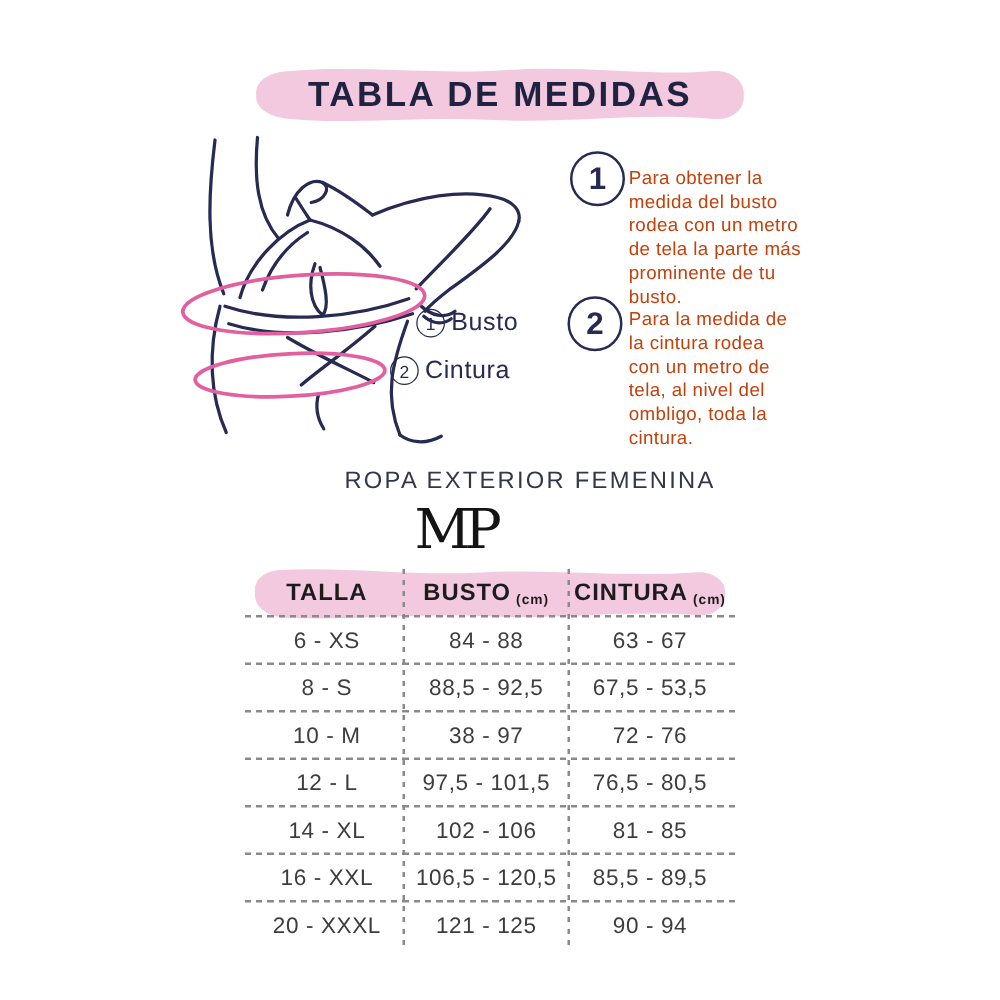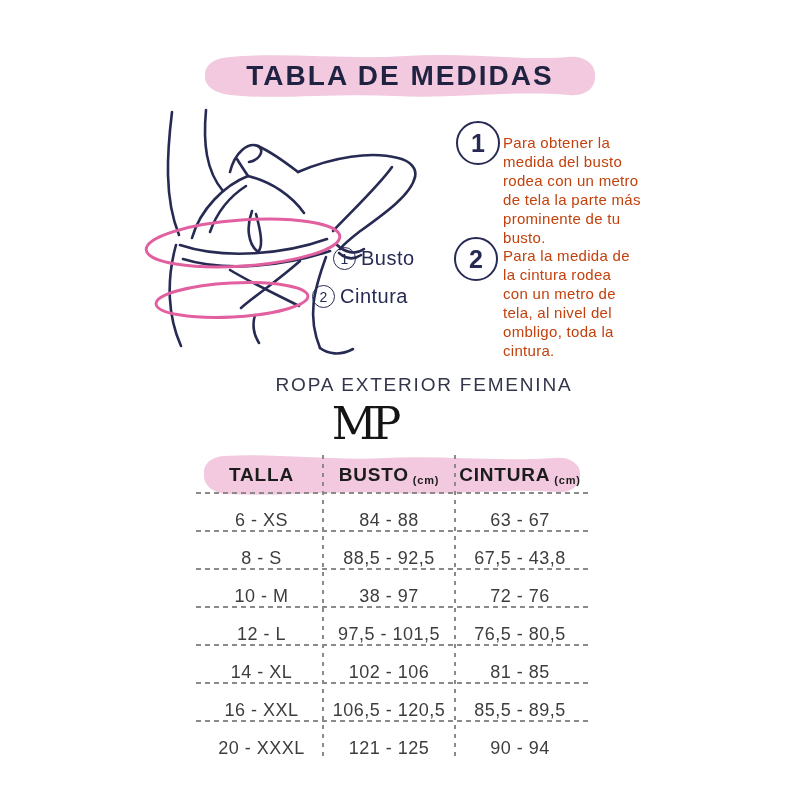--- a/index.html
+++ b/index.html
@@ -47,21 +47,21 @@
   .table{left:200px;top:450px;width:385px;height:315px;}
   .band{position:absolute;left:0;top:2px;}
   .hrow{position:absolute;left:0;top:9px;width:385px;height:32px;display:flex;
         align-items:center;color:#1c1c1c;}
   .hcell{display:flex;align-items:flex-end;justify-content:center;
          font-weight:bold;font-size:19px;letter-spacing:0.8px;}
   .hcell .unit{font-size:11px;font-weight:bold;margin-left:4px;}
   .c0{width:123px;} .c1{width:132px;} .c2{width:130px;}
 
   .rows{position:absolute;left:0;top:43px;width:385px;}
-  .trow{display:flex;height:38px;align-items:flex-end;}
+  .trow{display:flex;height:38px;align-items:center;}
   .tcell{text-align:center;font-size:18px;color:#3d3d3d;letter-spacing:0.5px;}
 
   .hline{position:absolute;left:-4px;width:392px;height:2px;
          background:repeating-linear-gradient(to right,#8a8a8a 0 5px,transparent 5px 9px);}
   .vline{position:absolute;top:5px;width:2px;height:305px;
          background:repeating-linear-gradient(to bottom,#8a8a8a 0 4px,transparent 4px 9px);}
 </style>
 </head>
 <body>
 
@@ -163,21 +163,21 @@
 
   <div class="rows">
     <div class="trow">
       <div class="tcell c0">6 - XS</div>
       <div class="tcell c1">84 - 88</div>
       <div class="tcell c2">63 - 67</div>
     </div>
     <div class="trow">
       <div class="tcell c0">8 - S</div>
       <div class="tcell c1">88,5 - 92,5</div>
-      <div class="tcell c2">67,5 - 43,8</div>
+      <div class="tcell c2">67,5 - 53,5</div>
     </div>
     <div class="trow">
       <div class="tcell c0">10 - M</div>
       <div class="tcell c1">38 - 97</div>
       <div class="tcell c2">72 - 76</div>
     </div>
     <div class="trow">
       <div class="tcell c0">12 - L</div>
       <div class="tcell c1">97,5 - 101,5</div>
       <div class="tcell c2">76,5 - 80,5</div>

